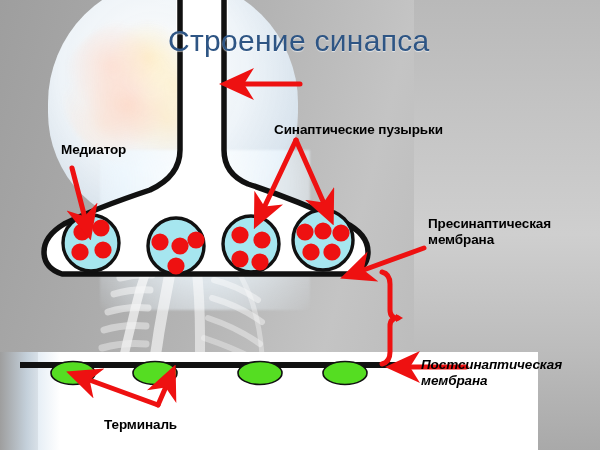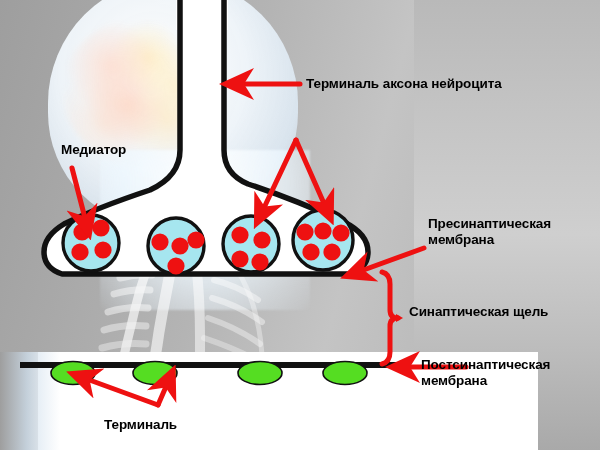--- a/index.html
+++ b/index.html
@@ -111,21 +111,21 @@
     font-size: 30px;
     font-weight: normal;
     letter-spacing: 0.3px;
     text-shadow: 0 1px 1px rgba(255,255,255,0.6);
   }
   #lbl-terminal { left: 306px; top: 76px; }
   #lbl-vesicles { left: 274px; top: 122px; }
   #lbl-mediator { left: 33px;  top: 142px; padding-left: 28px; }
   #lbl-presyn   { left: 428px; top: 216px; }
   #lbl-cleft    { left: 409px; top: 304px; }
-  #lbl-postsyn  { left: 421px; top: 357px; }
+  #lbl-postsyn  { left: 421px; top: 357px; font-style: italic; }
   #lbl-receptors{ left: 104px; top: 417px; }
 </style>
 </head>
 <body>
 
 <div id="stage">
 
   <div class="bg-rightpanel"></div>
   <div class="bg-head"></div>
   <div class="bg-brain"></div>
@@ -226,23 +226,23 @@
       <path d="M158 405 L168 382" marker-end="url(#arrowhead)"></path>
     </g>
 
     <g>
       <path d="M382 272 Q390 274 390 284 L390 310 Q390 318 398 318
                Q390 318 390 326 L390 352 Q390 362 382 364" fill="none" stroke="#ee1111" stroke-width="5" stroke-linecap="round" stroke-linejoin="round"></path>
       <path d="M403 318 L396 314 L396 322 Z" fill="#ee1111"></path>
     </g>
   </svg>
 
-
-  <div class="label" id="lbl-terminal" style="z-index:5">Терминаль аксона нейроцита</div>
+  <div id="title" style="z-index:5">Строение синапса</div>
+
+  <div class="label" id="lbl-vesicles" style="z-index:5">Синаптические пузырьки</div>
   <div class="label" id="lbl-mediator" style="z-index:5">Медиатор</div>
   <div class="label" id="lbl-presyn" style="z-index:5">Пресинаптическая
 мембрана</div>
-  <div class="label" id="lbl-cleft" style="z-index:5">Синаптическая щель</div>
   <div class="label" id="lbl-postsyn" style="z-index:5">Постсинаптическая
 мембрана</div>
   <div class="label" id="lbl-receptors" style="z-index:5">Терминаль</div>
 
 </div>
 
 </body></html>

